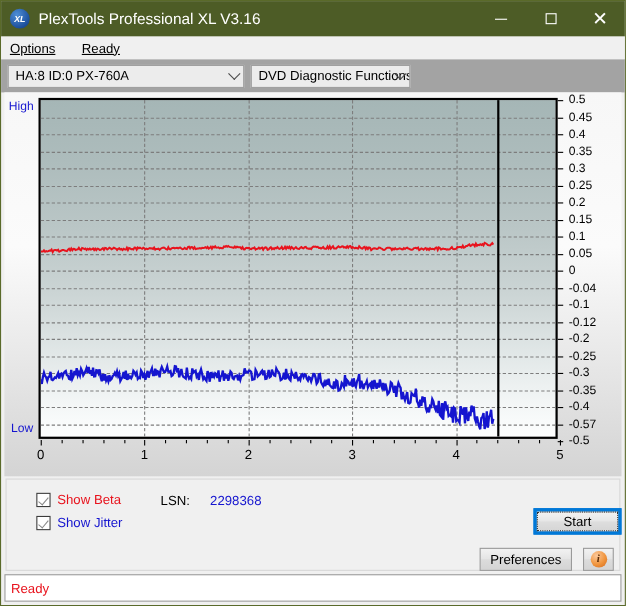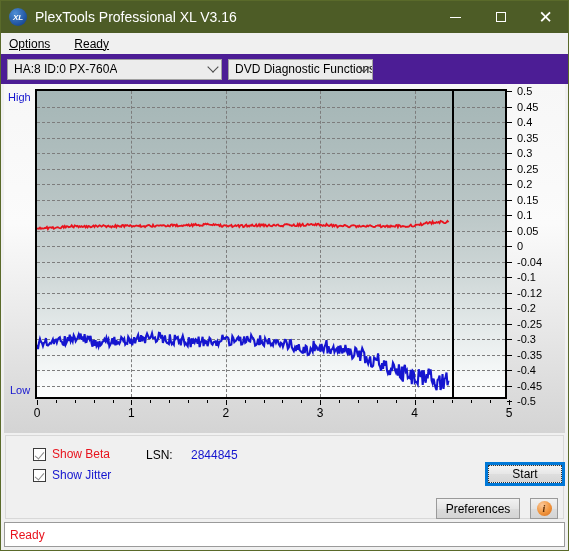--- a/index.html
+++ b/index.html
@@ -68,21 +68,21 @@
   .menu-item {
     font-size: 12px; color: #000000;
     padding: 0 10px 0 2px;
     margin-right: 12px;
     white-space: nowrap;
   }
   .menu-item u { text-decoration: underline; }
   
   .toolbar {
     height: 30px;
-    background: #4c1d95;
+    background: #a3a3a3;
     display: flex; align-items: center;
     flex: 0 0 auto;
     padding: 0 6px;
     gap: 6px;
   }
   .combo {
     height: 21px;
     box-sizing: border-box;
     border: 1px solid #a0a0a0;
     background: #ffffff;
@@ -394,21 +394,21 @@
         <div class="ylab" style="top: 224px;">-0.2</div>
         <div class="ytick" style="top: 224px;"></div>
         <div class="ylab" style="top: 239.5px;">-0.25</div>
         <div class="ytick" style="top: 239.5px;"></div>
         <div class="ylab" style="top: 255px;">-0.3</div>
         <div class="ytick" style="top: 255px;"></div>
         <div class="ylab" style="top: 270.5px;">-0.35</div>
         <div class="ytick" style="top: 270.5px;"></div>
         <div class="ylab" style="top: 286px;">-0.4</div>
         <div class="ytick" style="top: 286px;"></div>
-        <div class="ylab" style="top: 301.5px;">-0.45</div>
+        <div class="ylab" style="top: 301.5px;">-0.57</div>
         <div class="ytick" style="top: 301.5px;"></div>
         <div class="ylab" style="top: 317px;">-0.5</div>
         <div class="ytick" style="top: 317px;"></div>
       </div>
     <div class="xlabels" id="xlabels">
         <div class="xlab" style="left: 33px;">0</div>
         <div class="xlab" style="left: 127.4px;">1</div>
         <div class="xlab" style="left: 221.8px;">2</div>
         <div class="xlab" style="left: 316.2px;">3</div>
         <div class="xlab" style="left: 410.6px;">4</div>
@@ -446,21 +446,21 @@
     <div class="chk-row beta">
       <span class="checkbox"></span>
       <span class="lbl-beta">Show Beta</span>
     </div>
     <div class="chk-row jitter">
       <span class="checkbox"></span>
       <span class="lbl-jitter">Show Jitter</span>
     </div>
 
     <div class="lsn-label">LSN:</div>
-    <div class="lsn-value">2844845</div>
+    <div class="lsn-value">2298368</div>
 
     <div class="start-wrap">
       <div class="start-inner">Start</div>
     </div>
 
     <div class="btn btn-prefs">
       <span>Preferences</span>
     </div>
 
     <div class="btn btn-info">

